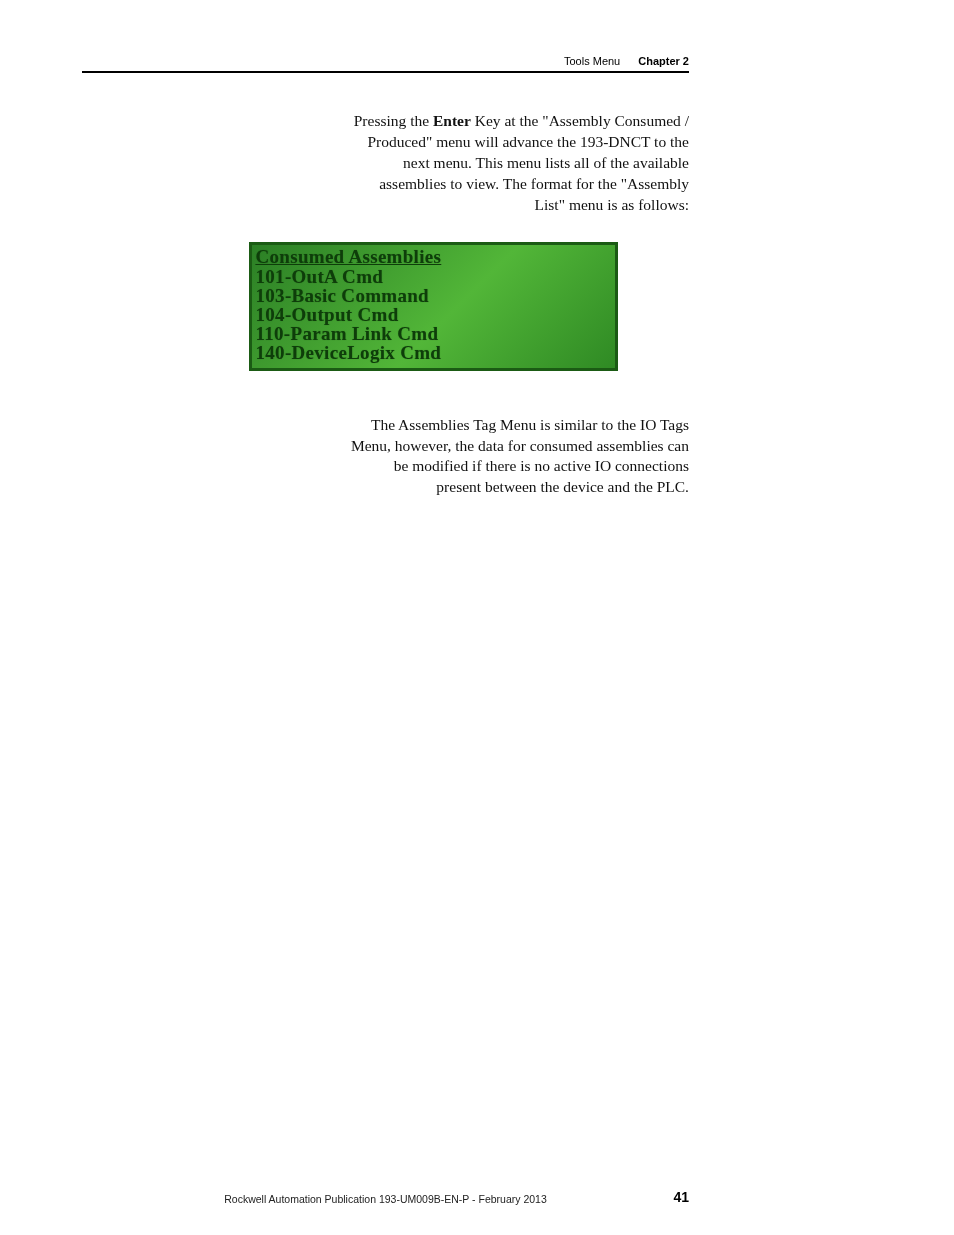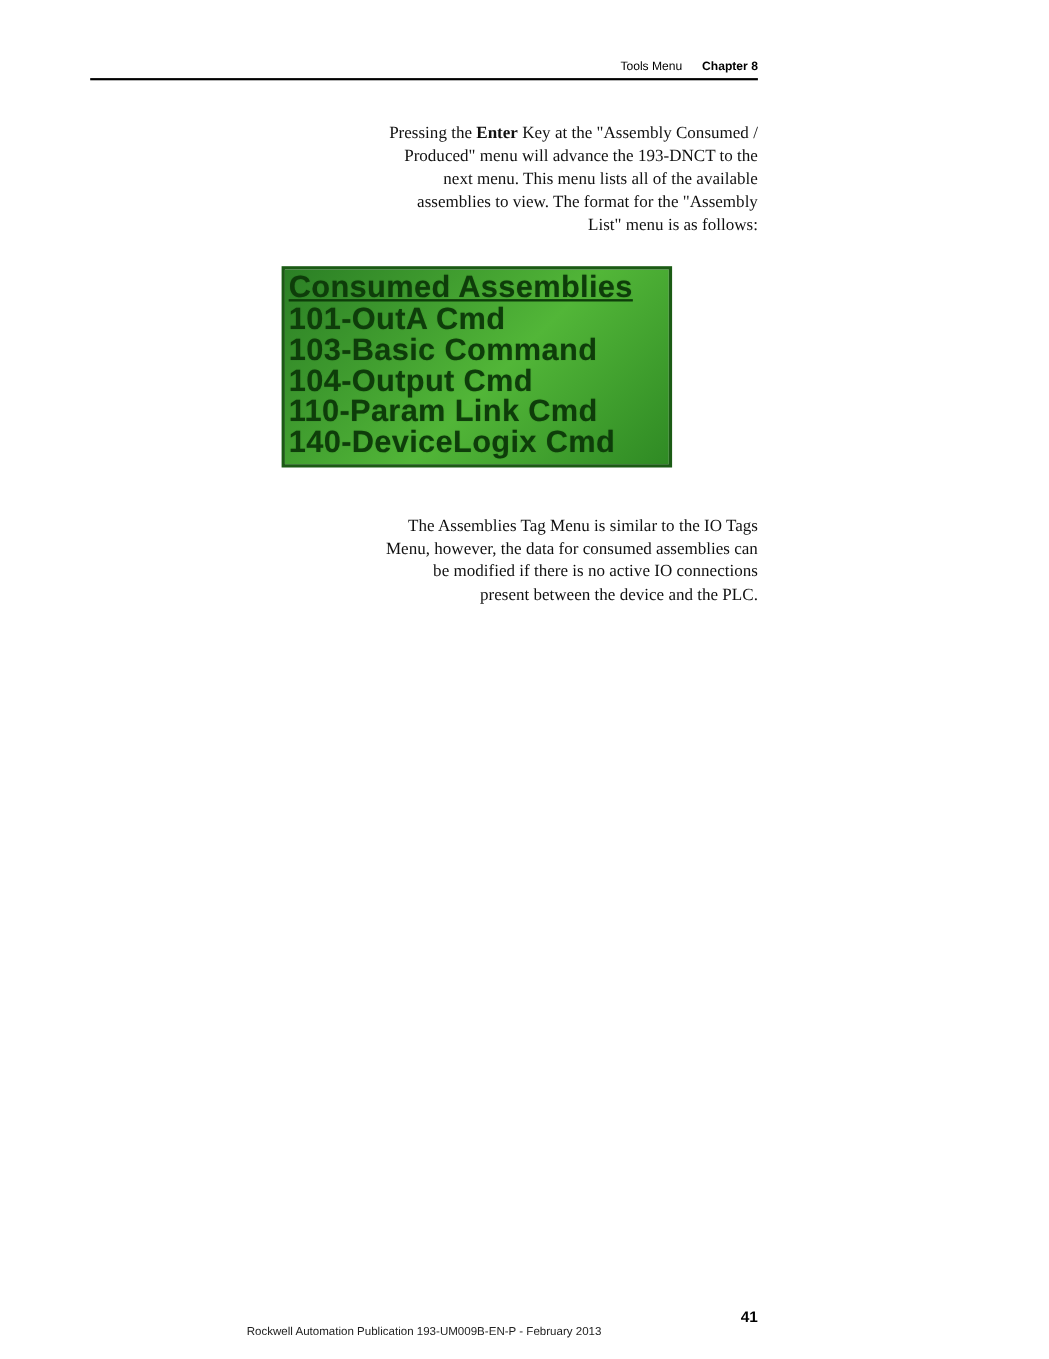--- a/index.html
+++ b/index.html
@@ -48,25 +48,25 @@
   }
   .lcd-wrap {
     display: flex;
     justify-content: center;
     margin: 18px 0 44px -170px;
   }
   .lcd {
     width: 345px;
     background: linear-gradient(135deg, #2b7f25 0%, #52b638 55%, #2f8a24 100%);
     border: 3px solid #1b5b14;
-    padding: 2px 2px 6px 2px;
-    font-family: Liberation Sans, sans-serif;
+    padding: 2px 16px 6px 2px;
+    font-family: Liberation Serif, serif;
     font-weight: bold;
     color: #0e3d0a;
-    font-size: 28px;
+    font-size: 19px;
     line-height: 1.0;
     letter-spacing: 0.3px;
     text-shadow: 0 0 1px rgba(0,50,0,.35);
   }
   .lcd .title {
     text-decoration: underline;
     padding: 0 2px 1px 2px;
   }
   .lcd .row {
     padding: 0 2px;
@@ -83,42 +83,42 @@
     position: absolute;
     bottom: 30px;
     left: 82px;
     right: 82px;
     display: flex;
     justify-content: space-between;
     align-items: baseline;
     font-family: Arial, Helvetica, sans-serif;
   }
   .footer .pub {
-    margin: 16px auto;
+    margin: 4px auto;
     font-size: 10.5px;
     color: #222;
     position: absolute;
     left: 0; right: 0;
     text-align: center;
   }
   .footer .pagenum {
     font-size: 14px;
     font-weight: bold;
     margin-left: auto;
     z-index: 2;
   }
 </style>
 </head>
 <body>
 
 <div class="page">
 
   <div class="header">
     <span class="tools">Tools Menu</span>
-    <span class="chapter">Chapter 8</span>
+    <span class="chapter">Chapter 2</span>
   </div>
   <div class="hr"></div>
 
   <div class="body-text">
 
     <div class="para">
       <span>Pressing the </span><b>Enter</b><span> Key at the "Assembly Consumed / Produced" menu will advance the 193-DNCT to the next menu. This menu lists all of the available assemblies to view. The format for the "Assembly List" menu is as follows:</span>
     </div>
 
     <div class="lcd-wrap">

